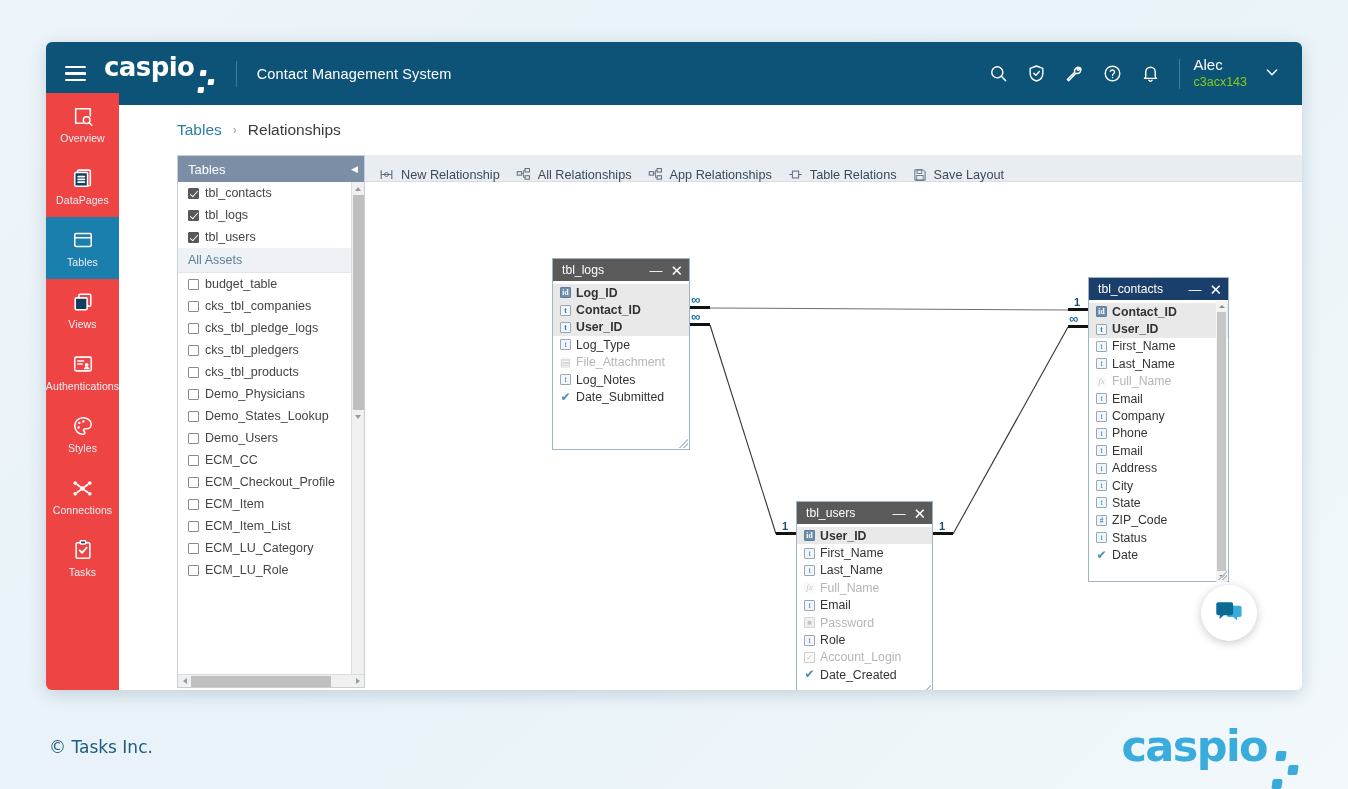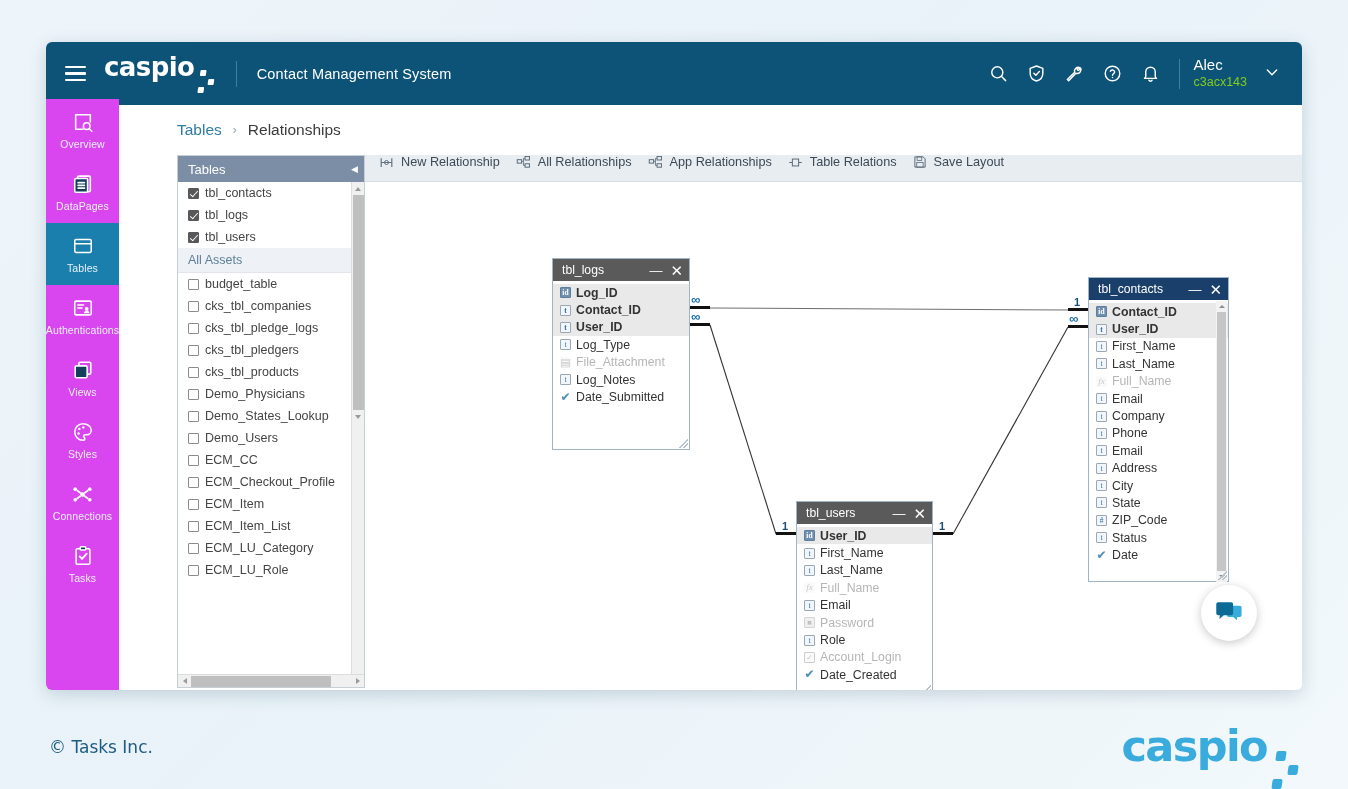--- a/index.html
+++ b/index.html
@@ -37,22 +37,22 @@
      cursor:pointer; }
   .tb-icon svg{ stroke:#fff; fill:none; stroke-width:1.8; }
   #tb-sep{ width:1px;height:30px;background:#3c7fa0; margin:0 13px 0 10px;}
   #user-block{ display:flex; align-items:center; cursor:pointer;}
   #user-names{ line-height:1.25; }
   #user-name{ color:#fff; font-size:15px; }
   #user-id{ color:#84cc16; font-size:12.5px; }
   #user-caret{ margin-left:17px; }
   
   #rail{
-    position:absolute; left:0; top:57px; width:73px; bottom:0;
-    background:#d946ef;
+    position:absolute; left:0; top:51px; width:73px; bottom:0;
+    background:#ef4444;
   }
   .rail-item{ height:62px; display:flex;flex-direction:column;align-items:center;
     justify-content:center; gap:4px; cursor:pointer; }
   .rail-item .ri-ico{ height:24px;display:flex;align-items:center;}
   .rail-item svg{ stroke:#fff; fill:none; stroke-width:1.7; }
   .rail-label{ color:#e8f1f6; font-size:10.5px; letter-spacing:.1px; }
   .rail-item.active{ background:#1b7fae; }
   
   #content{ position:absolute; left:73px; top:63px; right:0; bottom:0; background:#fff; }
   #breadcrumb{ height:50px; display:flex; align-items:center; padding-left:58px; gap:11px; }
@@ -94,21 +94,21 @@
      display:flex; align-items:center; }
   .hsb-arrow{ width:13px; height:13px; display:flex;align-items:center;justify-content:center;cursor:pointer;}
   .hsb-arrow b{ width:0;height:0;border-top:3.5px solid transparent;border-bottom:3.5px solid transparent;}
   .hsb-arrow.left b{ border-right:4px solid #9a9a9a;}
   .hsb-arrow.right b{ border-left:4px solid #9a9a9a;}
   #hthumb{ background:#bfbfbf; height:11px; }
   
   #canvas-area{ position:absolute; left:246px; top:50px; right:0; bottom:0; }
   #rel-toolbar{ height:27px; background:#e8edf2; display:flex; align-items:center;
      padding-left:11px; gap:0; border-bottom:1px solid #d6dde4;}
-  .tb-btn{ display:flex;align-items:flex-start; gap:7px; padding:0 13px 0 3px;
+  .tb-btn{ display:flex;align-items:flex-end; gap:7px; padding:0 13px 0 3px;
      font-size:12.7px; color:#3c4a55; cursor:pointer; height:27px;}
   .tb-btn svg{ fill:none; stroke:#5b6b78; stroke-width:1.3; }
   #diagram{ position:absolute; left:0; top:28px; right:0; bottom:0; background:#fff;
      overflow:hidden; }
   #diagram svg.links{ position:absolute; left:0; top:0; width:100%; height:100%; }
   
   .entity{ position:absolute; background:#fff; border:1px solid #9fb4c4; }
   .ent-head{ height:22px; display:flex;align-items:center; padding:0 6px 0 9px;
      color:#fff; font-size:12.2px; cursor:move;}
   .ent-head .ttl{ flex:1; }
@@ -266,37 +266,37 @@
         <svg width="22" height="22" viewBox="0 0 24 24">
             <rect x="3" y="5" width="18" height="14" rx="1.5"></rect>
             <line x1="3" y1="9.6" x2="21" y2="9.6"></line>
           </svg>
       </span>
       <span class="rail-label">Tables</span>
     </div>
     <div class="rail-item">
       <span class="ri-ico">
         <svg width="22" height="22" viewBox="0 0 24 24">
+            <rect x="7.5" y="3.5" width="13" height="13" rx="1.3"></rect>
+            <rect x="3.5" y="7.5" width="13" height="13" rx="1.3" fill="#113f5c"></rect>
+          </svg>
+      </span>
+      <span class="rail-label">Views</span>
+    </div>
+    <div class="rail-item">
+      <span class="ri-ico">
+        <svg width="22" height="22" viewBox="0 0 24 24">
             <rect x="3" y="4.5" width="18" height="15" rx="1.5"></rect>
             <line x1="6.4" y1="8.8" x2="12.6" y2="8.8" stroke-linecap="round"></line>
             <line x1="6.4" y1="12" x2="11" y2="12" stroke-linecap="round"></line>
             <circle cx="16" cy="13" r="2.1" fill="#fff" stroke="none"></circle>
             <path d="M12.8 17.6c.5-1.7 1.7-2.6 3.2-2.6s2.7.9 3.2 2.6" fill="#fff" stroke="none"></path>
           </svg>
       </span>
       <span class="rail-label">Authentications</span>
-    </div>
-    <div class="rail-item">
-      <span class="ri-ico">
-        <svg width="22" height="22" viewBox="0 0 24 24">
-            <rect x="7.5" y="3.5" width="13" height="13" rx="1.3"></rect>
-            <rect x="3.5" y="7.5" width="13" height="13" rx="1.3" fill="#113f5c"></rect>
-          </svg>
-      </span>
-      <span class="rail-label">Views</span>
     </div>
     <div class="rail-item">
       <span class="ri-ico">
         <svg width="22" height="22" viewBox="0 0 24 24">
             <path d="M12 3a9 9 0 1 0 0 18c1.3 0 2-.8 2-1.7 0-1.6-1.4-1.7-1.4-2.8 0-.9.8-1.5 1.9-1.5h1.6A5 5 0 0 0 21 10c0-4-4-7-9-7z" stroke-linejoin="round"></path>
             <circle cx="8" cy="8.6" r="1.3" fill="#fff" stroke="none"></circle>
             <circle cx="12.4" cy="7" r="1.3" fill="#fff" stroke="none"></circle>
             <circle cx="7.2" cy="13.6" r="1.3" fill="#fff" stroke="none"></circle>
           </svg>
       </span>

